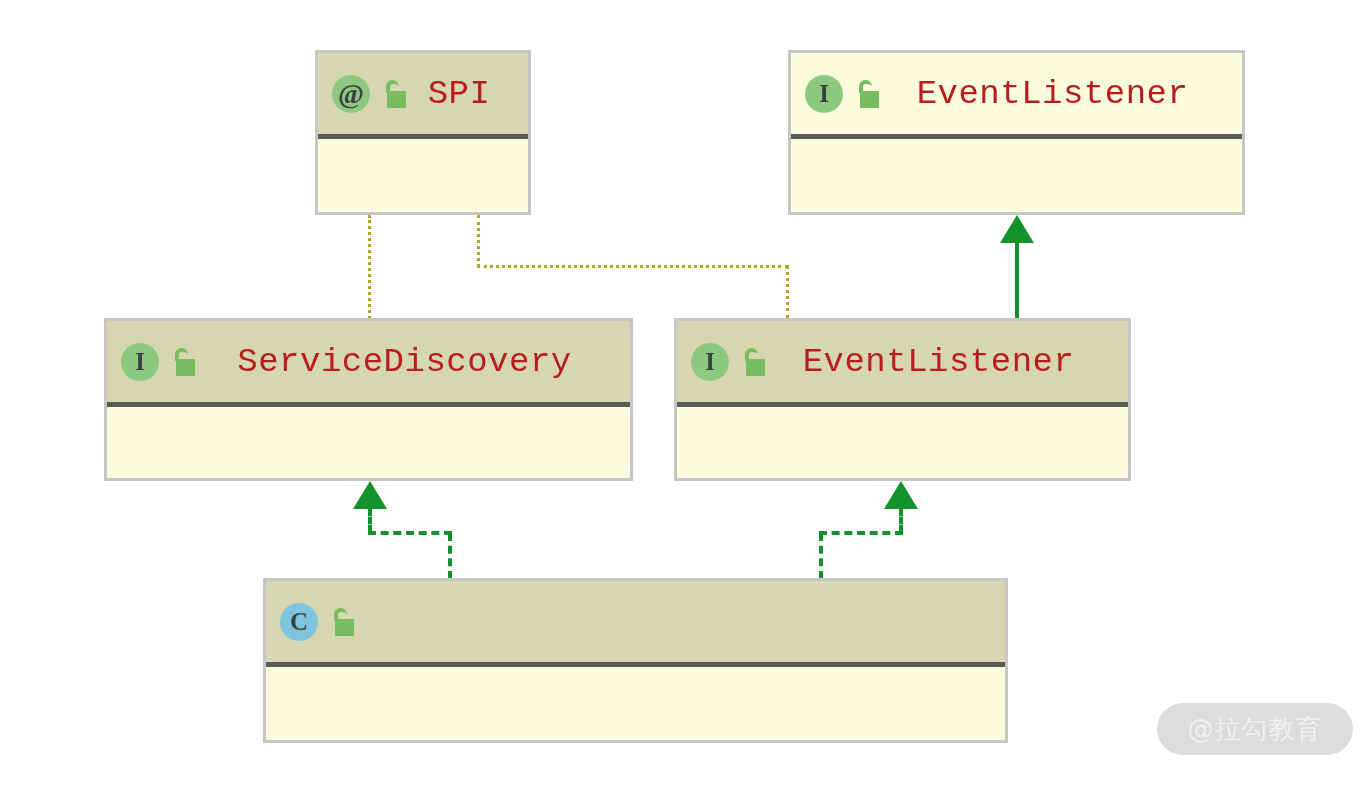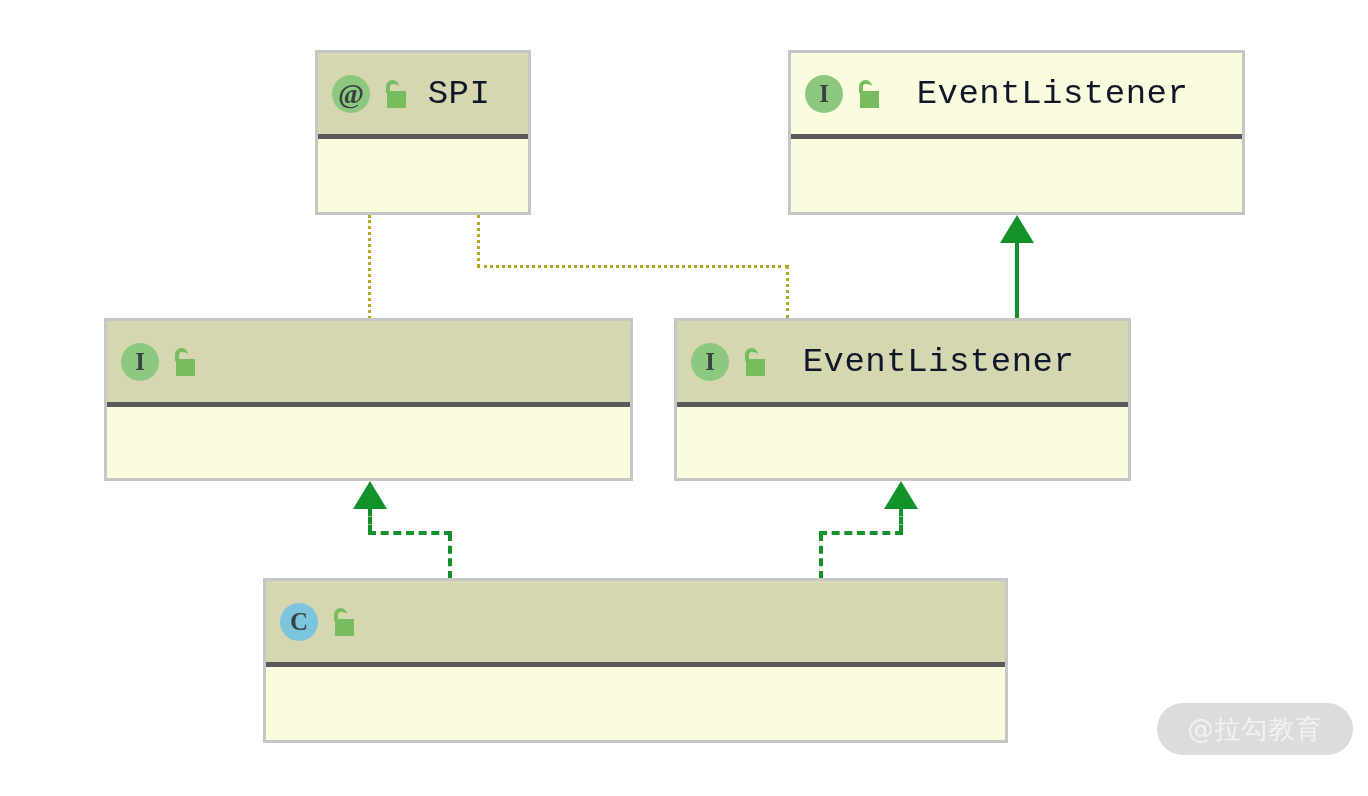--- a/index.html
+++ b/index.html
@@ -94,21 +94,21 @@
     border-top-left-radius: 8px;
     border-top-right-radius: 8px;
     box-sizing: border-box;
   }
 
   .uml-title {
     flex: 1 1 auto;
     text-align: center;
     font-family: "Liberation Mono", "DejaVu Sans Mono", monospace;
     font-size: 34px;
-    color: #0f172a;
+    color: #b91c1c;
     letter-spacing: 0.5px;
     white-space: nowrap;
     padding-right: 16px;
   }
 
   
   .conn {
     position: absolute;
   }
   .dot-v {
@@ -198,20 +198,21 @@
     <div class="uml-body"></div>
   </div>
 
   <div class="uml-box" style="left:104px; top:318px; width:529px; height:163px;">
     <div class="uml-header">
       <span class="type-icon icon-interface">I</span>
       <span class="lock-icon">
         <span class="lock-shackle"></span>
         <span class="lock-body"></span>
       </span>
+      <span class="uml-title">ServiceDiscovery</span>
     </div>
     <div class="uml-body"></div>
   </div>
 
   <div class="uml-box" style="left:674px; top:318px; width:457px; height:163px;">
     <div class="uml-header">
       <span class="type-icon icon-interface">I</span>
       <span class="lock-icon">
         <span class="lock-shackle"></span>
         <span class="lock-body"></span>

